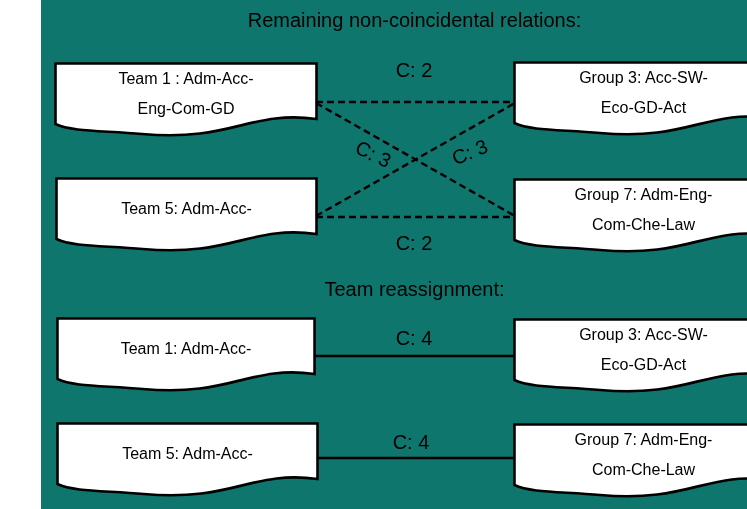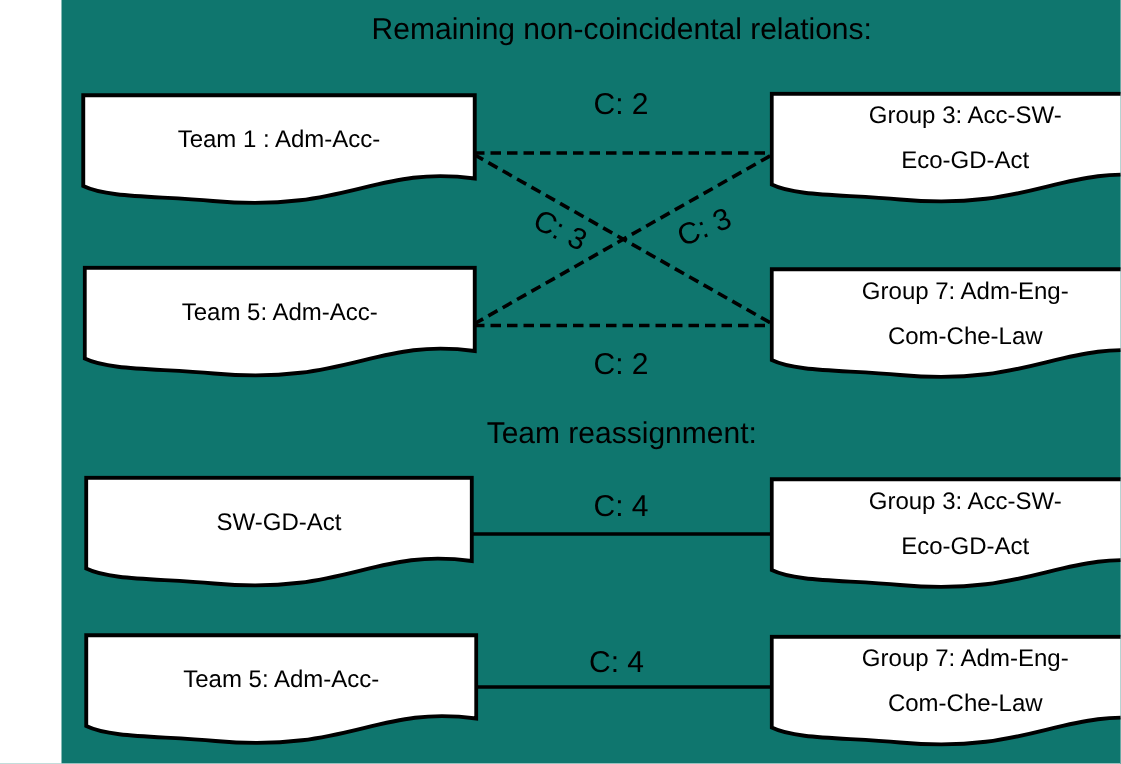--- a/index.html
+++ b/index.html
@@ -119,20 +119,21 @@
     <line x1="273" y1="356" x2="474" y2="356"></line>
     <line x1="276" y1="458" x2="473" y2="458"></line>
   </svg>
 
   <div class="node" id="node-team1-before">
     <svg class="doc-shape" viewBox="0 0 264 76" preserveAspectRatio="none">
       <path d="M 1.5 1.5 L 262.5 1.5 L 262.5 57 C 196 48, 178 80, 88 72 C 50 68.5, 18 70, 1.5 62 Z"></path>
     </svg>
     <div class="node-text">
       <div>Team 1 : Adm-Acc-</div>
+      <div>Eng-Com-GD</div>
     </div>
   </div>
 
   <div class="node" id="node-group3-before">
     <svg class="doc-shape" viewBox="0 0 264 76" preserveAspectRatio="none">
       <path d="M 1.5 1.5 L 262.5 1.5 L 262.5 57 C 196 48, 178 80, 88 72 C 50 68.5, 18 70, 1.5 62 Z"></path>
     </svg>
     <div class="node-text">
       <div>Group 3: Acc-SW-</div>
       <div>Eco-GD-Act</div>
@@ -156,21 +157,21 @@
       <div>Group 7: Adm-Eng-</div>
       <div>Com-Che-Law</div>
     </div>
   </div>
 
   <div class="node" id="node-team1-after">
     <svg class="doc-shape" viewBox="0 0 264 76" preserveAspectRatio="none">
       <path d="M 1.5 1.5 L 262.5 1.5 L 262.5 57 C 196 48, 178 80, 88 72 C 50 68.5, 18 70, 1.5 62 Z"></path>
     </svg>
     <div class="node-text">
-      <div>SW-GD-Act</div>
+      <div>Team 1: Adm-Acc-</div>
     </div>
   </div>
 
   <div class="node" id="node-group3-after">
     <svg class="doc-shape" viewBox="0 0 264 76" preserveAspectRatio="none">
       <path d="M 1.5 1.5 L 262.5 1.5 L 262.5 57 C 196 48, 178 80, 88 72 C 50 68.5, 18 70, 1.5 62 Z"></path>
     </svg>
     <div class="node-text">
       <div>Group 3: Acc-SW-</div>
       <div>Eco-GD-Act</div>

